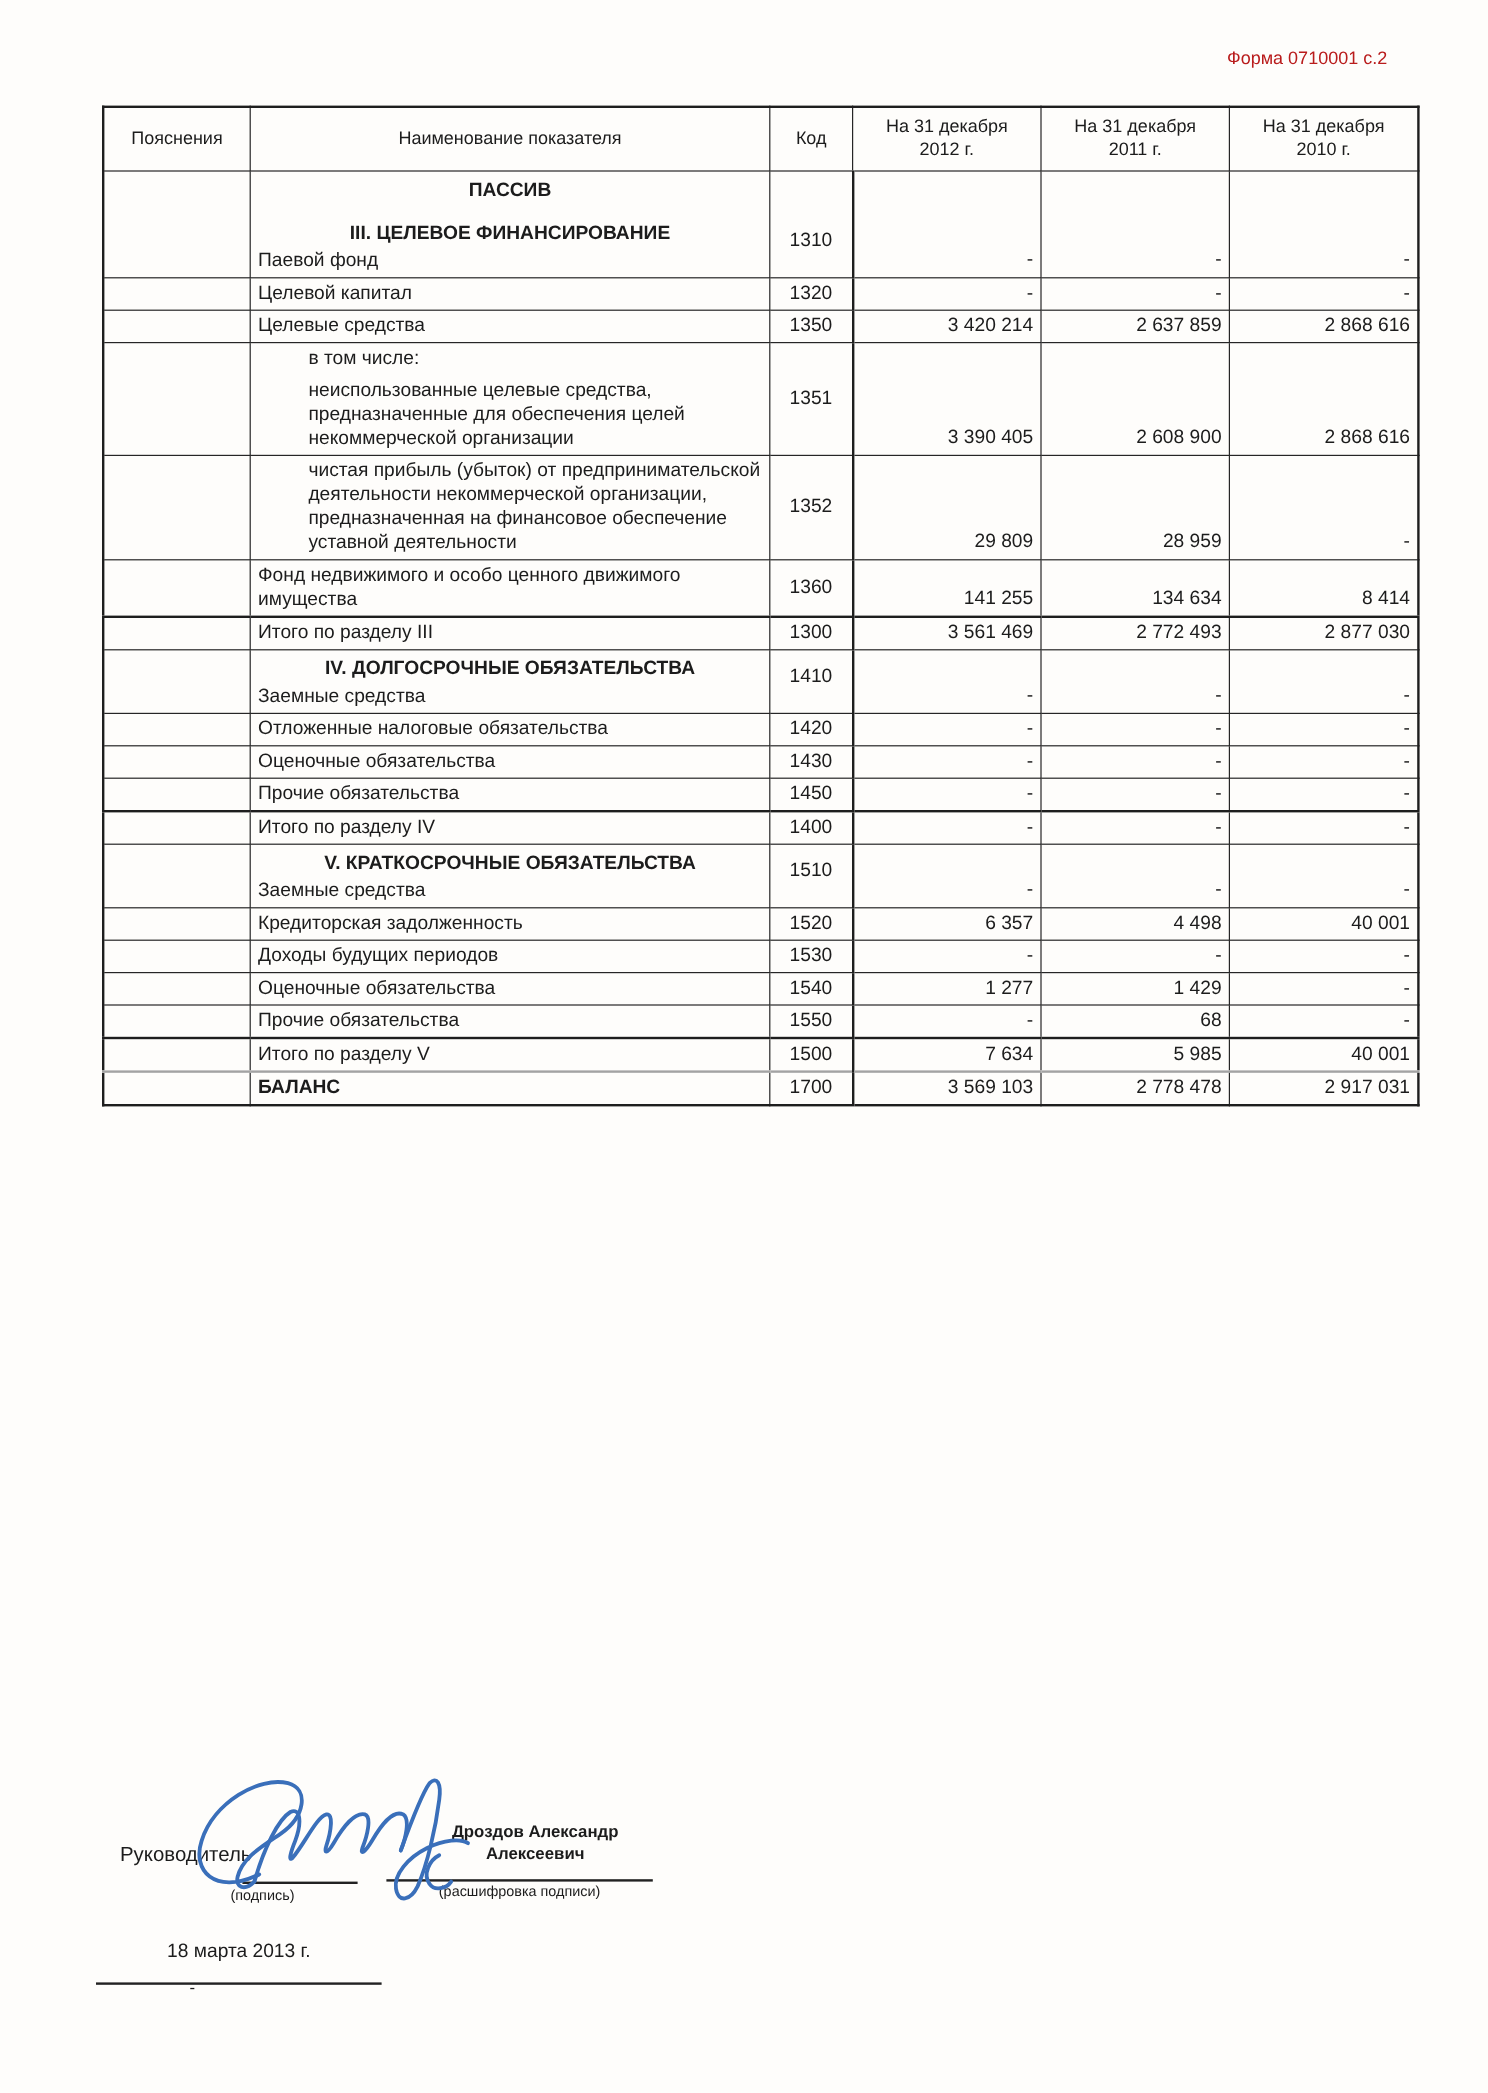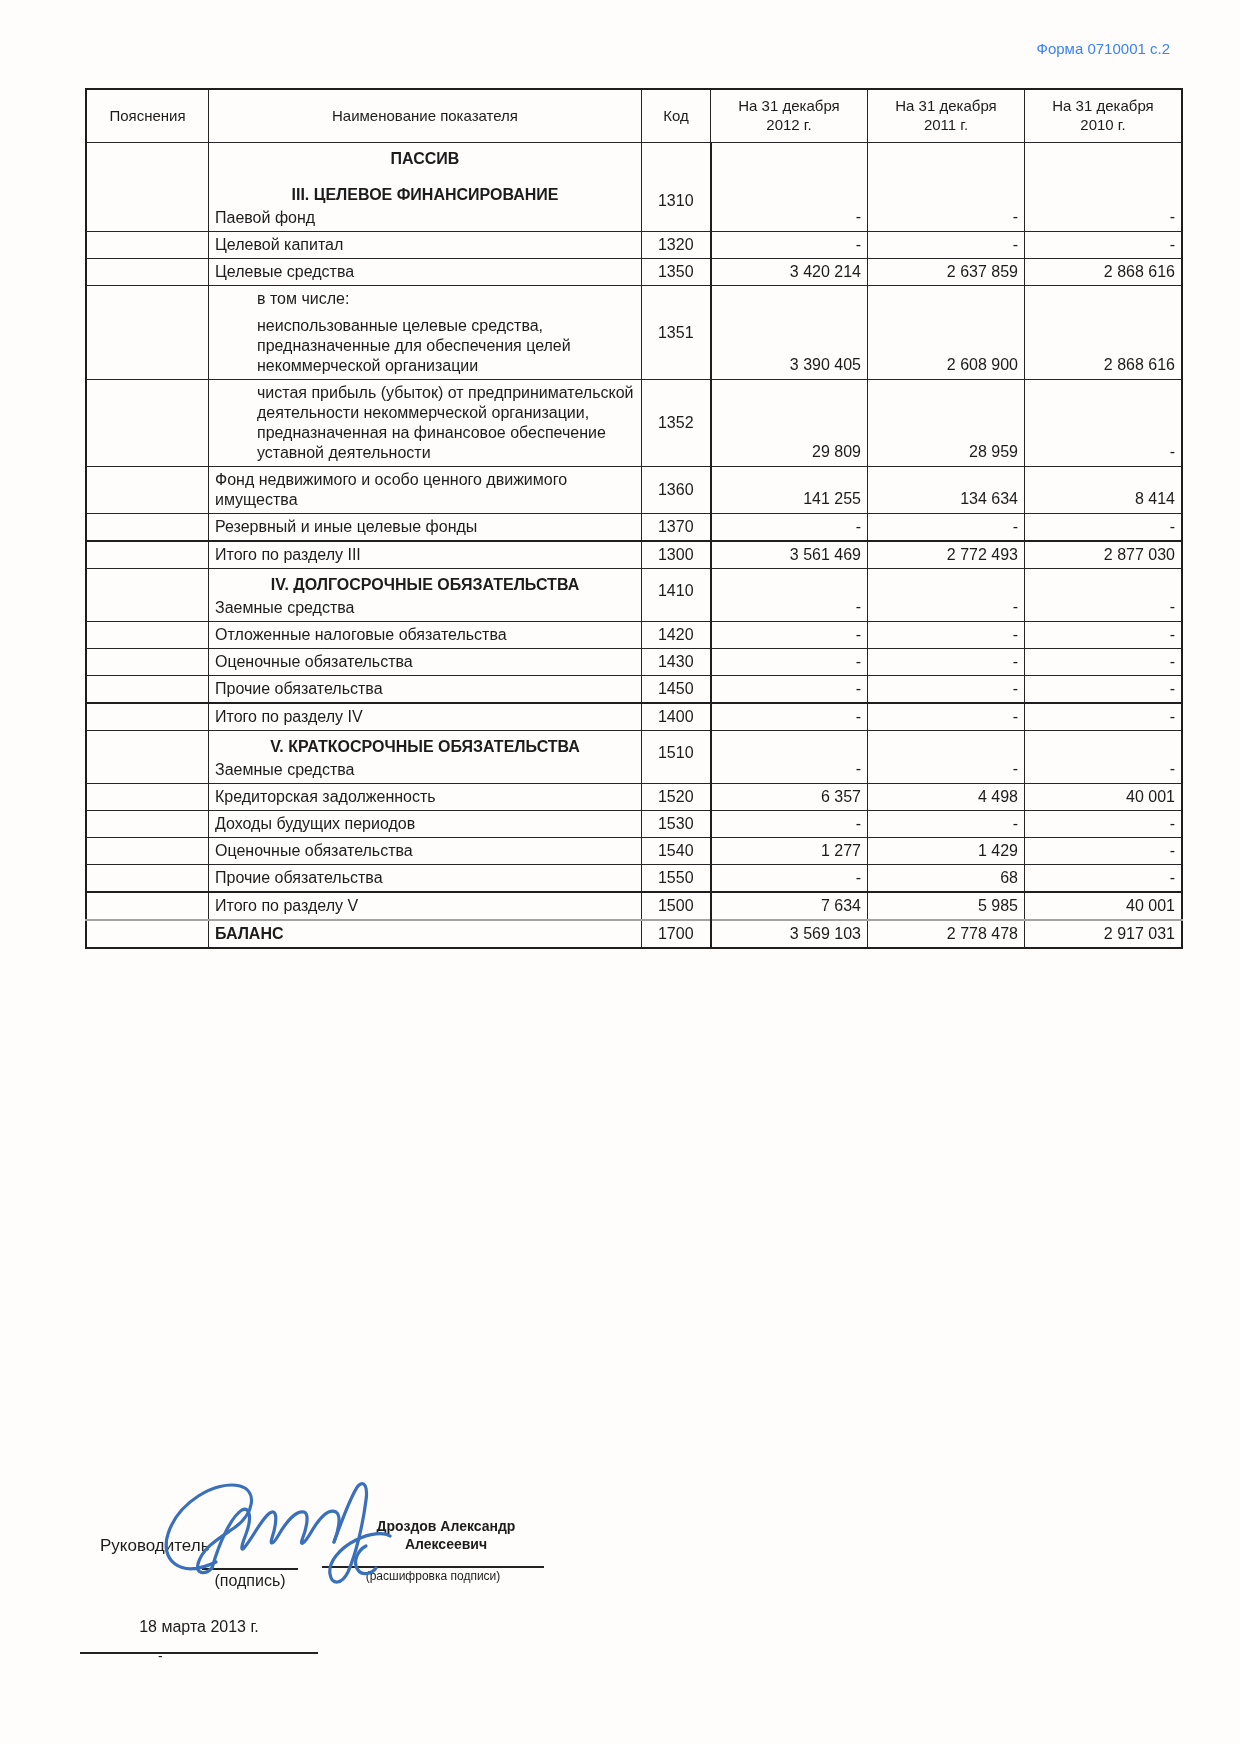--- a/index.html
+++ b/index.html
@@ -4,22 +4,22 @@
 <style>
   html,body{margin:0;padding:0;}
   body{
     width:1240px;height:1744px;position:relative;
     background:#fefdfb;
     font-family:"Liberation Sans", sans-serif;
     color:#1c1c1c;
     overflow:hidden;
   }
   .form-label{
-    position:absolute;top:40px;right:70px;
-    font-size:15px;color:#3b82f6;
+    position:absolute;top:40px;right:84px;
+    font-size:15px;color:#b91c1c;
   }
   table.balance{
     position:absolute;left:85px;top:88px;
     width:1083px;
     border-collapse:collapse;table-layout:fixed;
     border:2px solid #1e1e1e;
     font-size:16px;line-height:1.25;
   }
   table.balance th, table.balance td{
     border:1px solid #262626;
@@ -45,21 +45,21 @@
   tr.balance-row td{border-top:2px solid #a3a3a3;}
   tr.balance-row td.name{font-weight:bold;}
   .section-title{font-weight:bold;text-align:center;margin:4px 0 3px;}
   .section-title.gap-below{margin-bottom:16px;}
   .row-name{margin:1px 0;}
   .row-name.indent{padding-left:42px;}
   .row-name.sub-head{margin-bottom:7px;}
   
   .role-label{position:absolute;left:100px;top:1536px;font-size:17px;}
   .sig-line1{position:absolute;left:202px;top:1522px;width:96px;height:46px;border-bottom:2px solid #222;}
-  .sig-caption1{position:absolute;left:192px;top:1572px;width:116px;text-align:center;font-size:16px;}
+  .sig-caption1{position:absolute;left:192px;top:1572px;width:116px;text-align:left;font-size:12px;}
   .name-block{position:absolute;left:348px;top:1518px;width:196px;text-align:center;font-weight:bold;font-size:14px;line-height:1.25;}
   .sig-line2{position:absolute;left:322px;top:1520px;width:222px;height:46px;border-bottom:2px solid #222;}
   .sig-caption2{position:absolute;left:322px;top:1569px;width:222px;text-align:center;font-size:12px;}
   .signature-svg{position:absolute;left:158px;top:1476px;}
   .date-line{position:absolute;left:80px;top:1618px;width:238px;text-align:center;font-size:16px;border-bottom:2px solid #222;padding-bottom:16px;}
   .date-dash{position:absolute;left:158px;top:1648px;font-size:14px;}
 </style>
 </head>
 <body>
 
@@ -136,30 +136,20 @@
       <tr class="vbottom">
         <td class="expl"></td>
         <td class="name">
           <div class="row-name">Фонд недвижимого и особо ценного движимого имущества</div>
         </td>
         <td class="code">1360</td>
         <td class="val">141 255</td>
         <td class="val">134 634</td>
         <td class="val">8 414</td>
       </tr>
-      <tr>
-        <td class="expl"></td>
-        <td class="name">
-          <div class="row-name">Резервный и иные целевые фонды</div>
-        </td>
-        <td class="code">1370</td>
-        <td class="val">-</td>
-        <td class="val">-</td>
-        <td class="val">-</td>
-      </tr>
       <tr class="total">
         <td class="expl"></td>
         <td class="name">
           <div class="row-name">Итого по разделу III</div>
         </td>
         <td class="code">1300</td>
         <td class="val">3 561 469</td>
         <td class="val">2 772 493</td>
         <td class="val">2 877 030</td>
       </tr>

